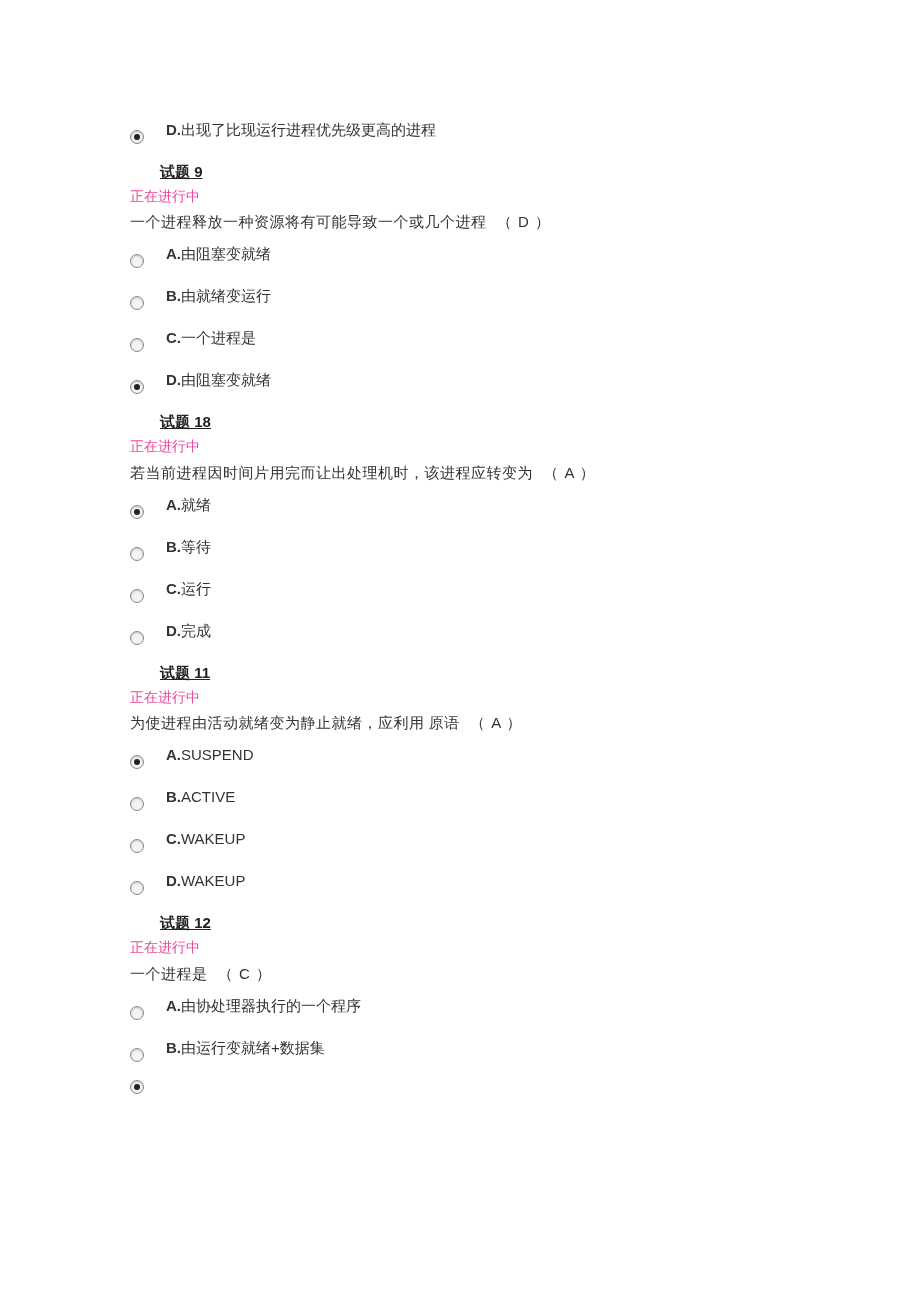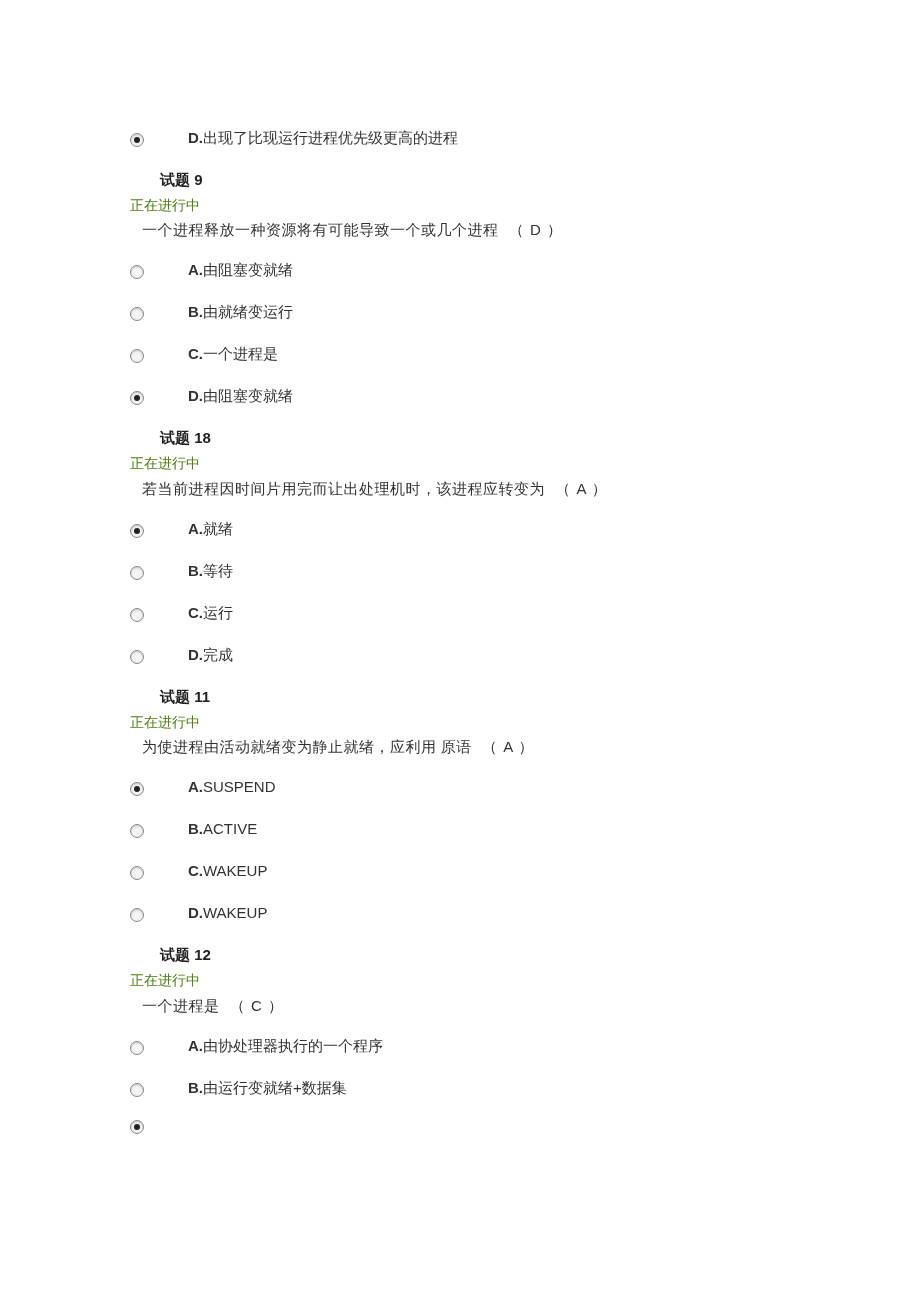--- a/index.html
+++ b/index.html
@@ -7,23 +7,22 @@
     font-size: 15px;
     color: #333;
     background: #fff;
     margin: 0;
     padding: 110px 130px 80px 130px;
     width: 660px;
     line-height: 1.6;
   }
   .option-row {
     display: flex;
-    align-items: center;
-    margin: 16px 0 18px 0;
-    gap: 22px;
+    align-items: flex-end;
+    margin: 8px 0 18px 0;
   }
   .radio {
     width: 12px;
     height: 12px;
     border: 1px solid #888;
     border-radius: 50%;
     background: #f4f4f4;
     display: inline-block;
     margin-right: 22px;
     position: relative;
@@ -47,31 +46,32 @@
     color: #333;
   }
   .opt-text {
     color: #333;
   }
   .title {
     font-family: Arial, "Microsoft YaHei", sans-serif;
     font-weight: bold;
     color: #222;
     margin: 6px 0 0 30px;
+    text-decoration: underline;
   }
   .status {
-    font-family: Liberation Sans, sans-serif;
-    color: #4d7c0f;
+    font-family: Liberation Mono, monospace;
+    color: #ec4899;
     font-size: 14px;
     margin: 2px 0;
   }
   .stem {
     font-family: "SimSun","宋体","Microsoft YaHei",serif;
     color: #333;
-    margin: 2px 0 6px 12px;
+    margin: 2px 0 6px 0;
     letter-spacing: 0.5px;
   }
   .ans {
     font-family: Arial, sans-serif;
     letter-spacing: 1px;
     margin-left: 6px;
   }
 </style>
 </head>
 <body>

